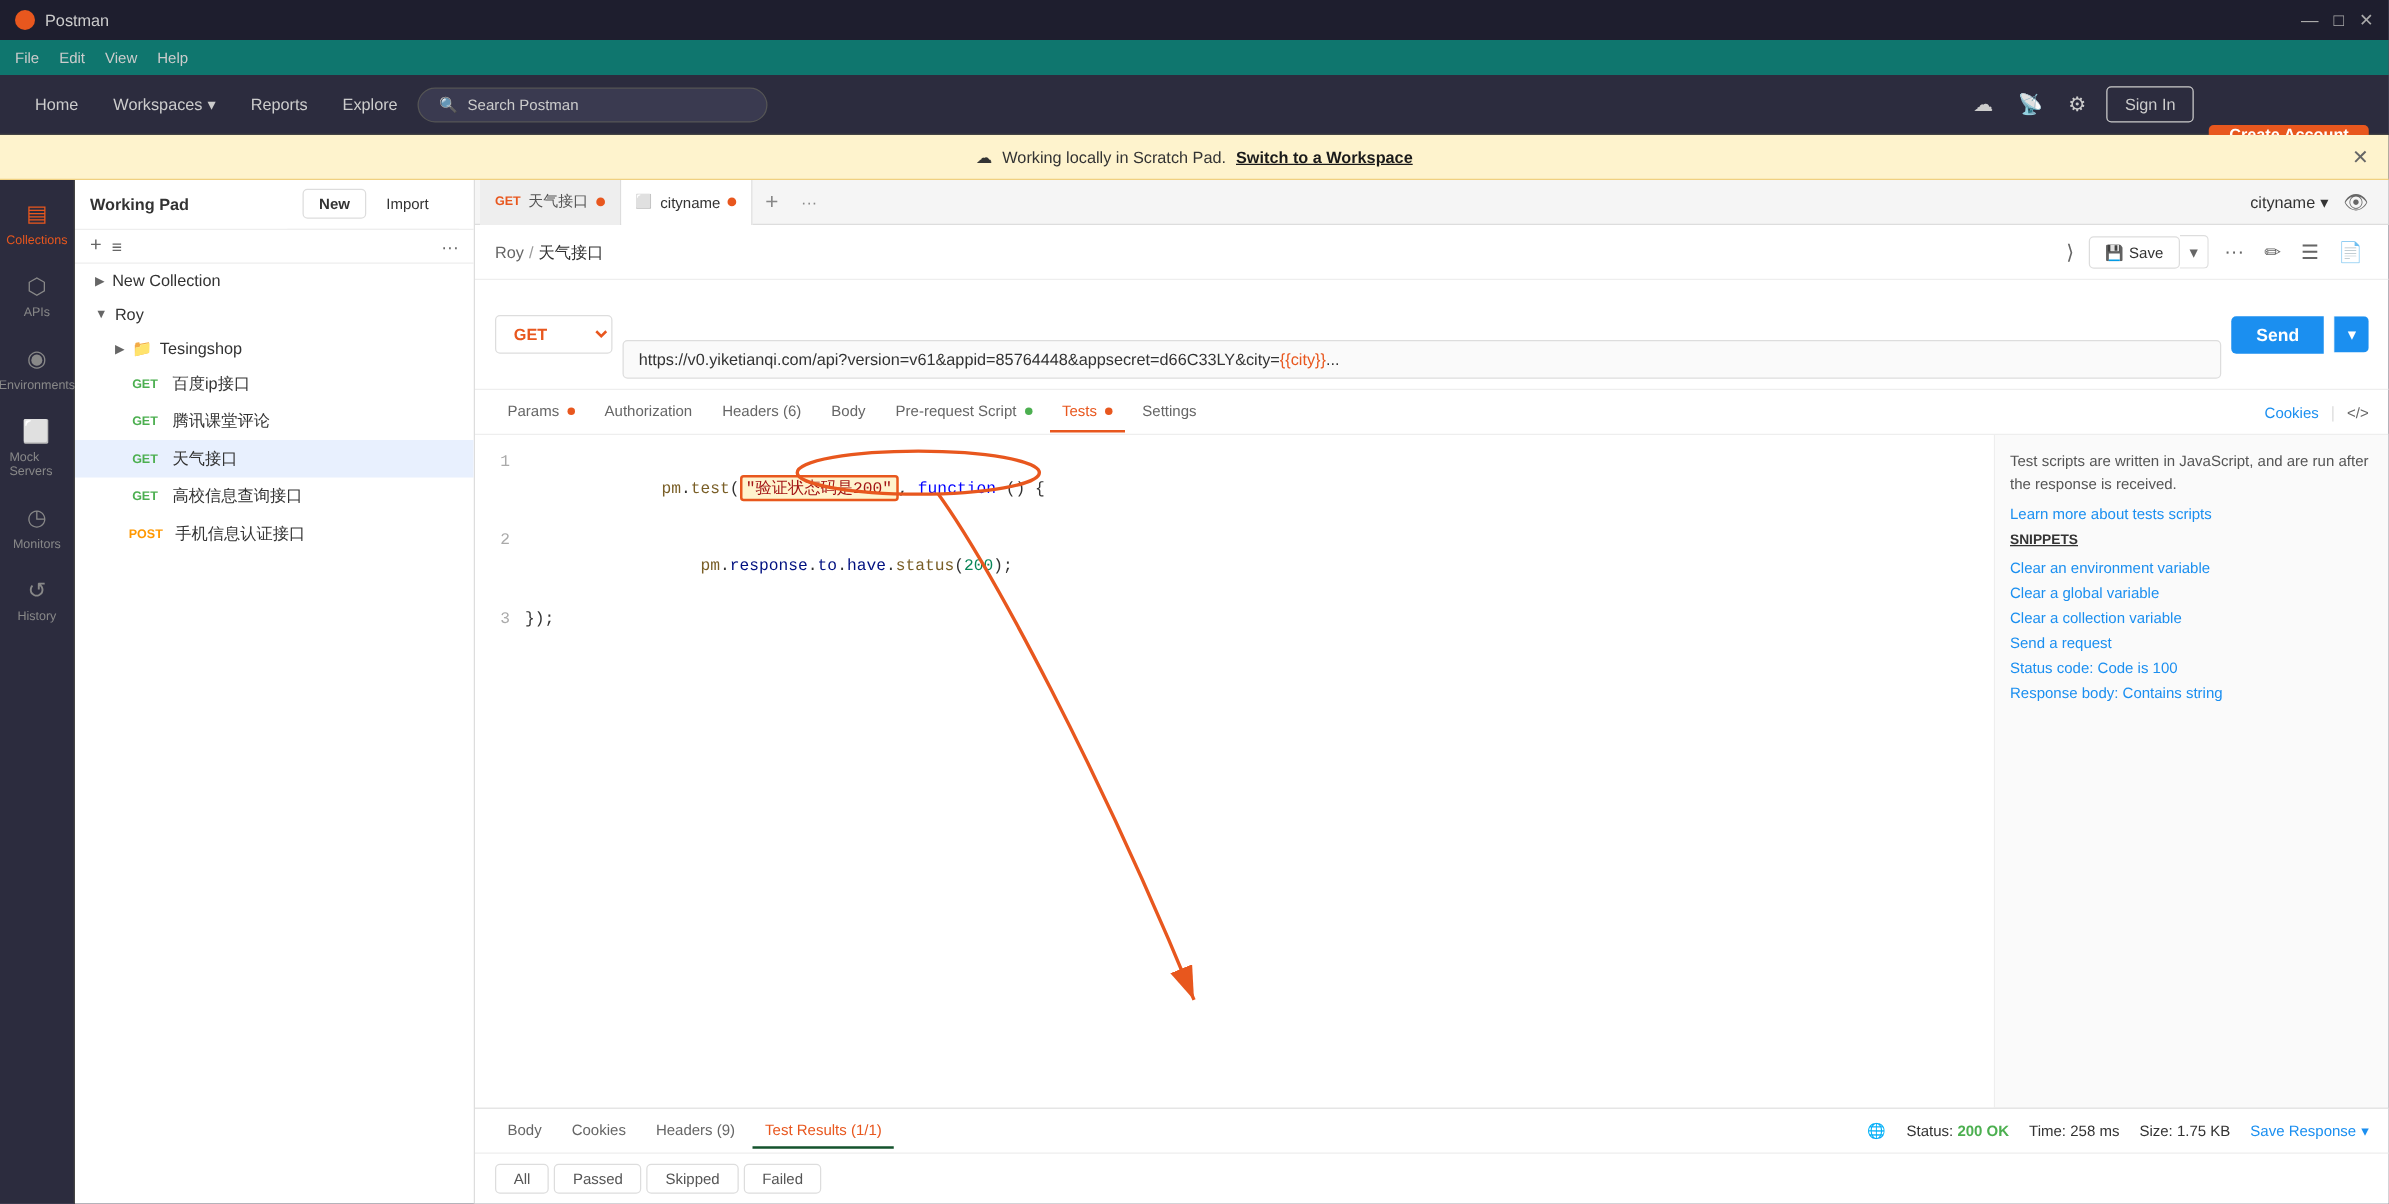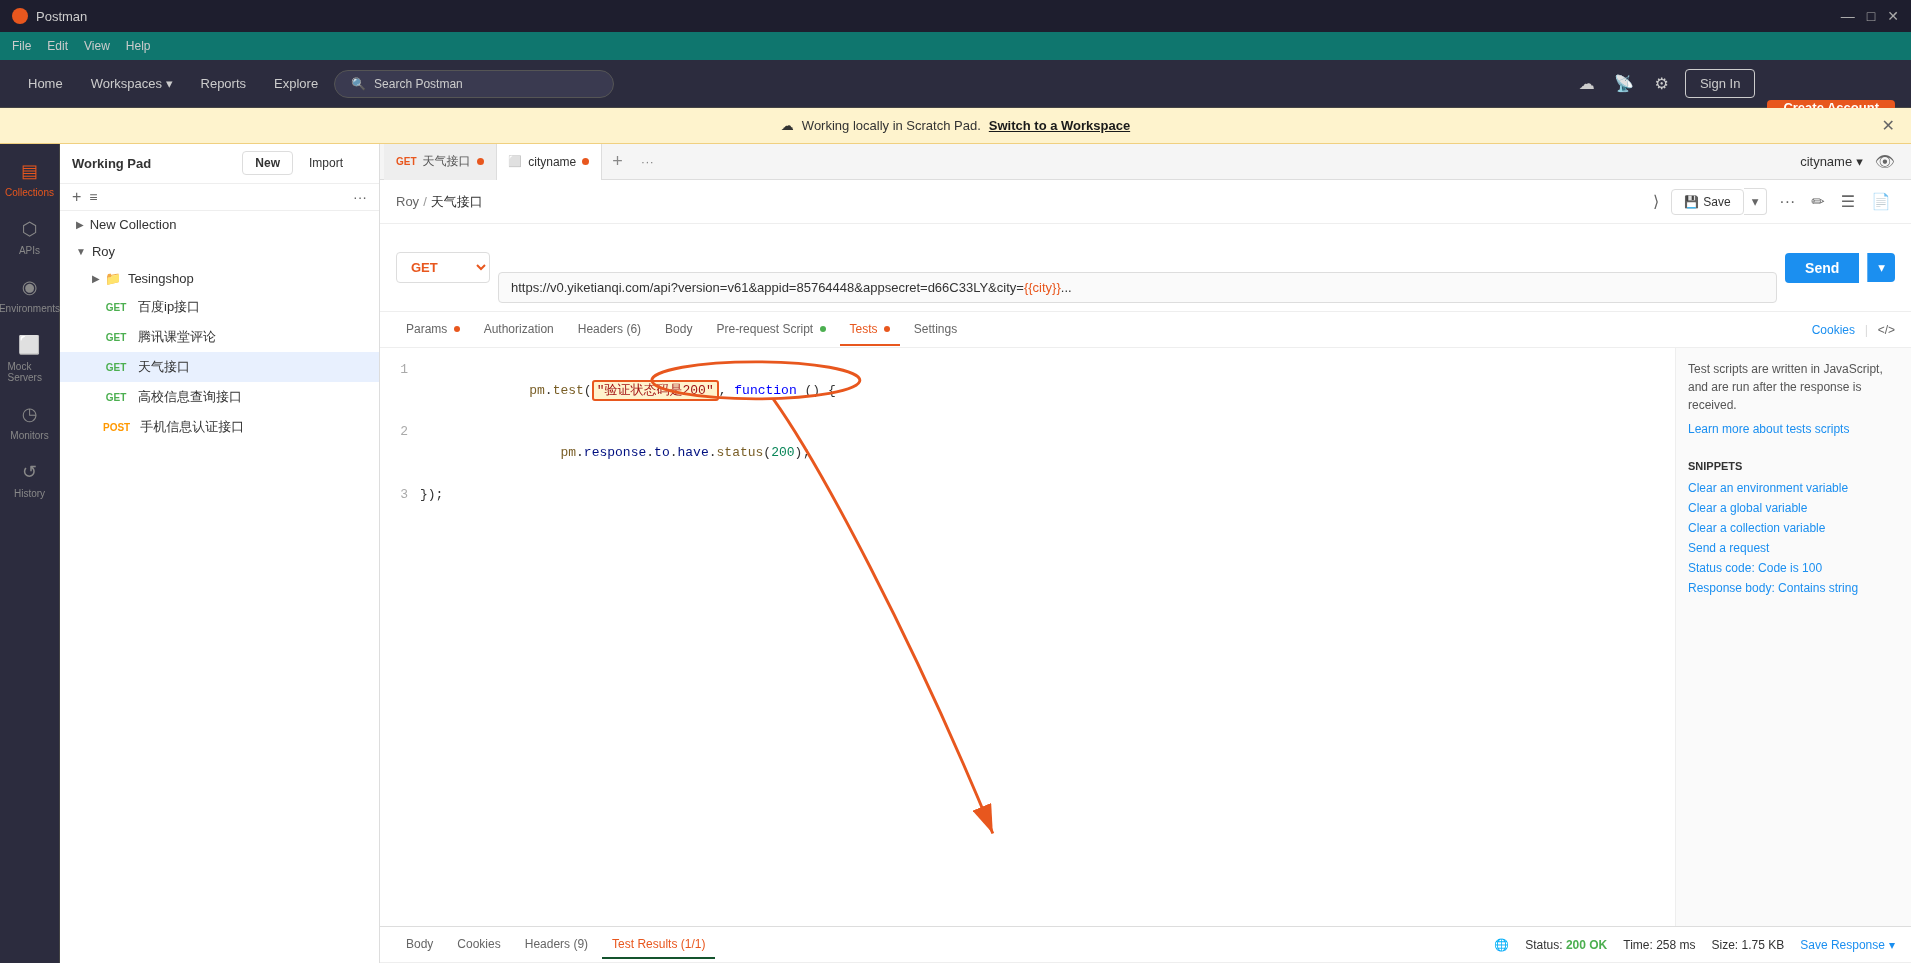--- a/index.html
+++ b/index.html
@@ -98,24 +98,24 @@
     .req-tab .dot-green { background: #4CAF50; }
     .req-tabs-right { margin-left: auto; }
     .cookies-link { color: #1B8FF0; font-size: 12px; cursor: pointer; }
     .xml-btn { background: none; border: none; color: #666; font-size: 12px; cursor: pointer; }
     .code-editor { flex: 1; padding: 12px 0; font-family: 'Courier New', monospace; font-size: 13px; line-height: 1.6; background: #fff; overflow-y: auto; position: relative; }
     .code-line { display: flex; }
     .line-num { width: 40px; text-align: right; padding-right: 12px; color: #aaa; user-select: none; flex-shrink: 0; }
     .line-content { flex: 1; padding-right: 12px; white-space: pre; }
 
     
-    .right-panel { width: 236px; background: #fafafa; border-left: 1px solid #eee; padding: 12px; overflow-y: auto; font-size: 12px; }
+    .right-panel { width: 316px; background: #fafafa; border-left: 1px solid #eee; padding: 12px; overflow-y: auto; font-size: 12px; }
     .right-panel p { color: #555; margin-bottom: 8px; line-height: 1.5; }
     .right-panel a { color: #1B8FF0; cursor: pointer; text-decoration: none; }
-    .snippets-title { font-weight: 700; font-size: 11px; color: #333; text-transform: uppercase; margin: 24px 0 6px; }
+    .snippets-title { font-weight: 700; font-size: 11px; color: #333; text-transform: uppercase; margin: 8px 0 6px; text-decoration: underline; }
     .snippet-link { display: block; color: #1B8FF0; padding: 3px 0; cursor: pointer; font-size: 12px; }
 
     
     .bottom-panel { border-top: 1px solid #ddd; background: #fff; }
     .bottom-tabs { display: flex; align-items: center; padding: 0 16px; height: 36px; gap: 4px; border-bottom: 1px solid #eee; }
     .bottom-tab { padding: 6px 10px; font-size: 12px; color: #666; cursor: pointer; border-bottom: 2px solid transparent; }
     .bottom-tab.active { color: #e8571e; border-bottom: 2px solid #14532d; font-weight: 500; }
     .bottom-status { margin-left: auto; display: flex; align-items: center; gap: 16px; font-size: 12px; color: #333; }
     .status-ok { color: #4CAF50; font-weight: 600; }
     .save-response-btn { color: #1B8FF0; cursor: pointer; font-size: 12px; display: flex; align-items: center; gap: 4px; }
@@ -423,17 +423,23 @@
           <span>Status: <span class="status-ok">200 OK</span></span>
           <span>Time: <span>258 ms</span></span>
           <span>Size: <span>1.75 KB</span></span>
           <span class="save-response-btn">
             <span>Save Response</span>
             <span>▾</span>
           </span>
         </div>
       </div>
 
+      <div class="filter-tabs">
+        <button class="filter-tab">All</button>
+        <button class="filter-tab">Passed</button>
+        <button class="filter-tab">Skipped</button>
+        <button class="filter-tab">Failed</button>
+      </div>
 
     </div>
 
   </div>
 </div>
 
 </body></html>

